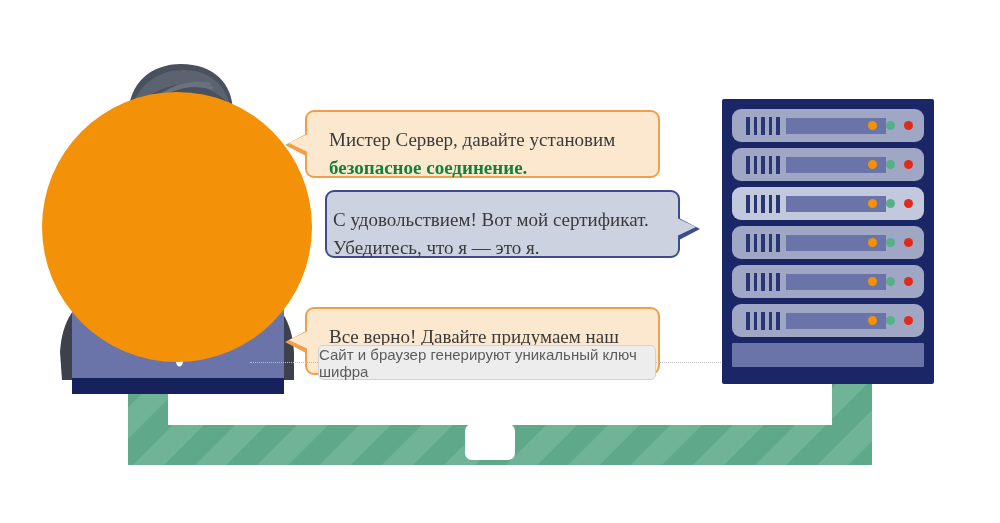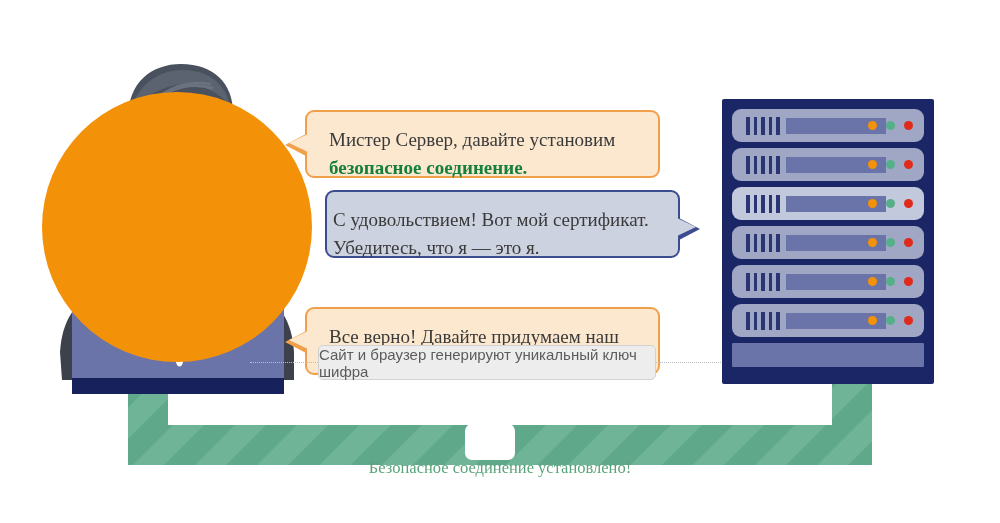--- a/index.html
+++ b/index.html
@@ -249,17 +249,14 @@
         </span>
     </div>
     <div id="rack-base"></div>
   </div>
 
   <svg id="padlock" viewBox="0 0 66 68">
     <path d="M16 32 V24 C16 12 23 5 33 5 C43 5 50 12 50 24 V32" fill="none" stroke="#FFFFFF" stroke-width="8"></path>
     <rect x="8" y="30" width="50" height="36" rx="7" fill="#FFFFFF"></rect>
   </svg>
 
-  <div id="caption">
-    <span>Безопасное соединение установлено!</span>
-  </div>
 
 </div>
 
 </body></html>

